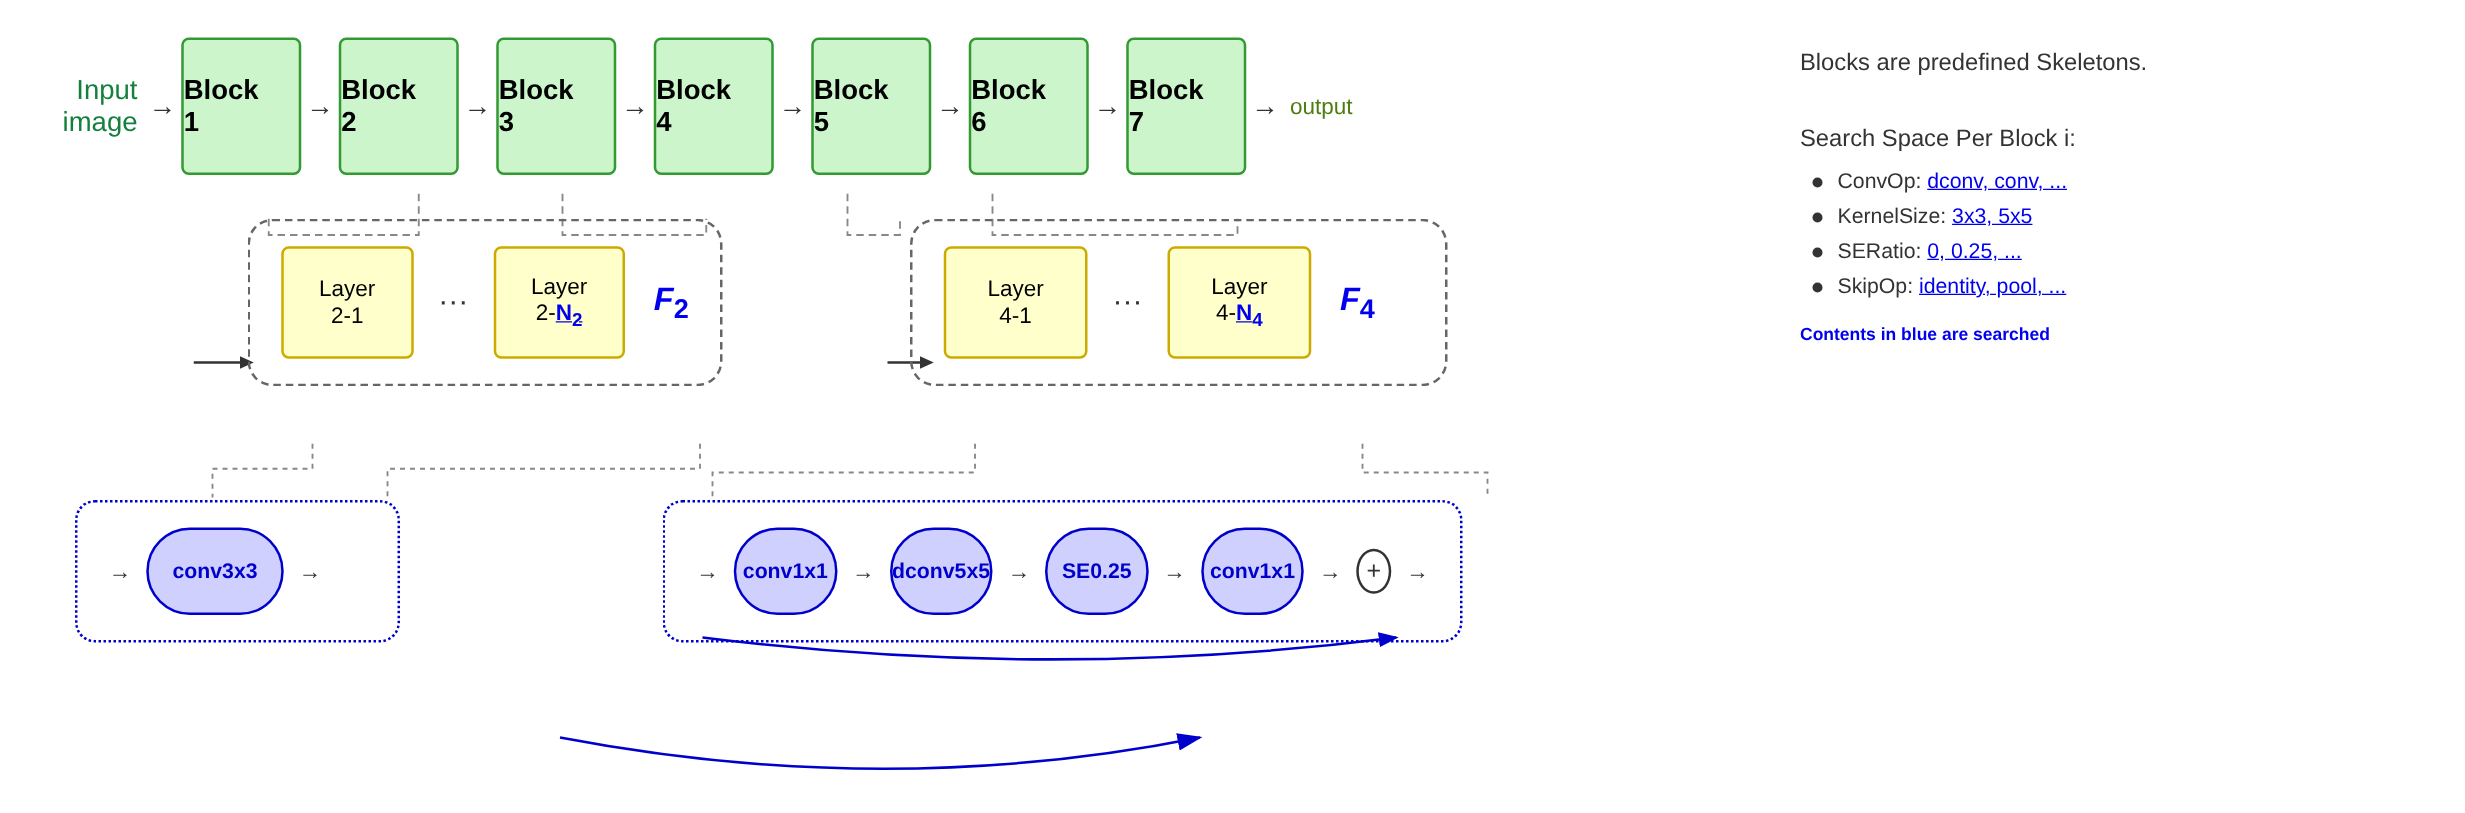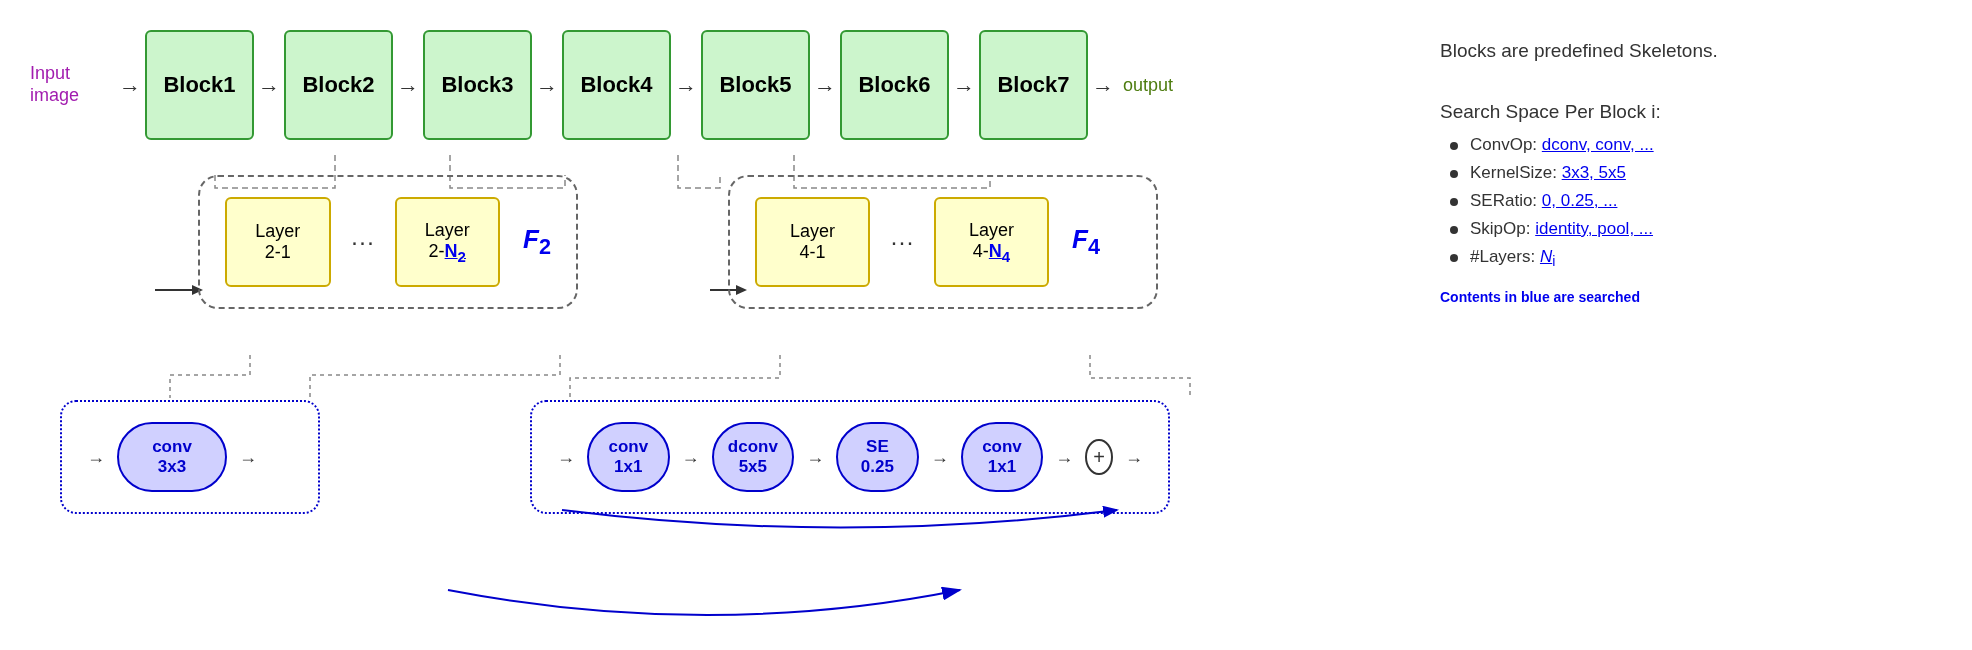--- a/index.html
+++ b/index.html
@@ -32,43 +32,42 @@
     .top-row {
       display: flex;
       align-items: center;
       position: absolute;
       top: 10px;
       left: 0;
       width: 1340px;
     }
 
     .input-label {
-      font-size: 18px;
-      color: #a21caf;
-      text-align: left;
+      font-size: 22px;
+      color: #15803d;
+      text-align: right;
       width: 80px;
       line-height: 1.2;
       margin-right: 5px;
     }
 
     .arrow {
       font-size: 22px;
       color: #333;
       margin: 0 4px;
     }
 
     .block-box {
       background: #ccf5cc;
       border: 2px solid #339933;
       border-radius: 6px;
-      width: 109px;
+      width: 96px;
       height: 110px;
       display: flex;
-      flex-direction: row;
-      align-items: center;
+      flex-direction: column;
       justify-content: center;
       font-size: 22px;
       font-weight: bold;
       color: #000;
       flex-shrink: 0;
     }
 
     .output-label {
       font-size: 18px;
       color: #4d7c0f;
@@ -164,21 +163,21 @@
       position: relative;
     }
 
     .oval-box {
       background: #d0d0ff;
       border: 2px solid #0000cc;
       border-radius: 50px;
       width: 110px;
       height: 70px;
       display: flex;
-      flex-direction: column;
+      flex-direction: row;
       align-items: center;
       justify-content: center;
       font-size: 17px;
       font-weight: bold;
       color: #0000cc;
     }
 
     .plus-circle {
       width: 36px;
       height: 36px;
@@ -430,21 +429,17 @@
         <span>KernelSize: <span class="blue-text">3x3, 5x5</span></span>
       </li>
       <li>
         <span class="bullet-dot"></span>
         <span>SERatio: <span class="blue-text">0, 0.25, ...</span></span>
       </li>
       <li>
         <span class="bullet-dot"></span>
         <span>SkipOp: <span class="blue-text">identity, pool, ...</span></span>
       </li>
-      <li>
-        <span class="bullet-dot"></span>
-        <span>#Layers: <span class="blue-text"><em>N</em><sub>i</sub></span></span>
-      </li>
     </ul>
     <p class="searched-note">Contents in blue are searched</p>
   </div>
 
 </div>
 
 </body></html>

